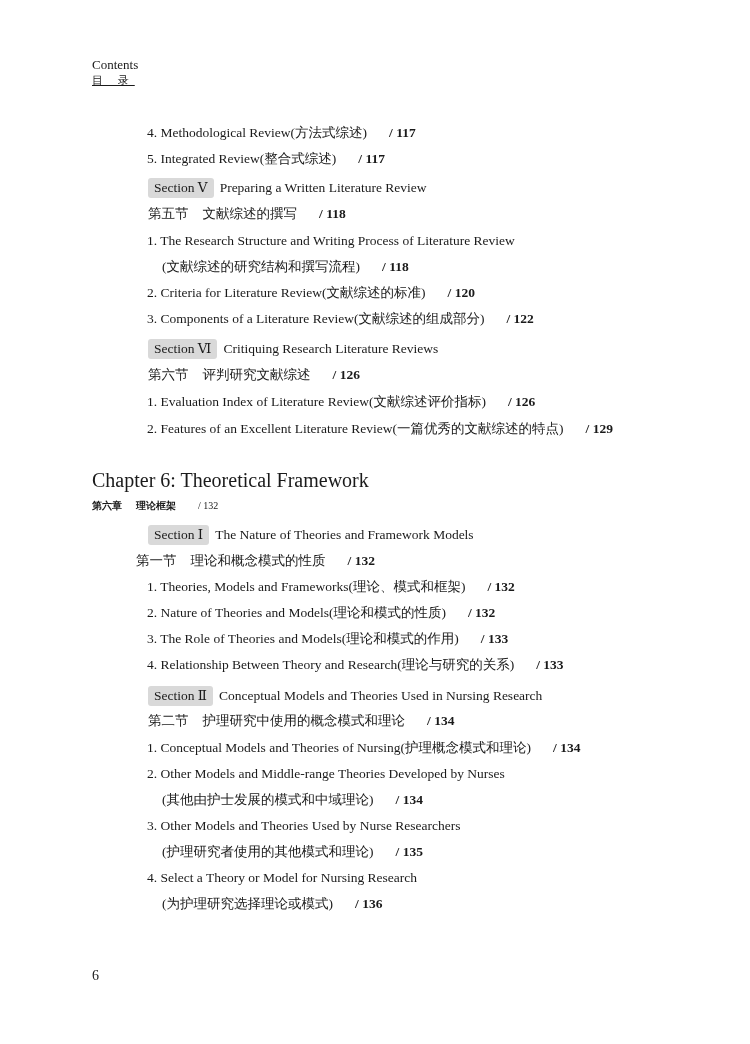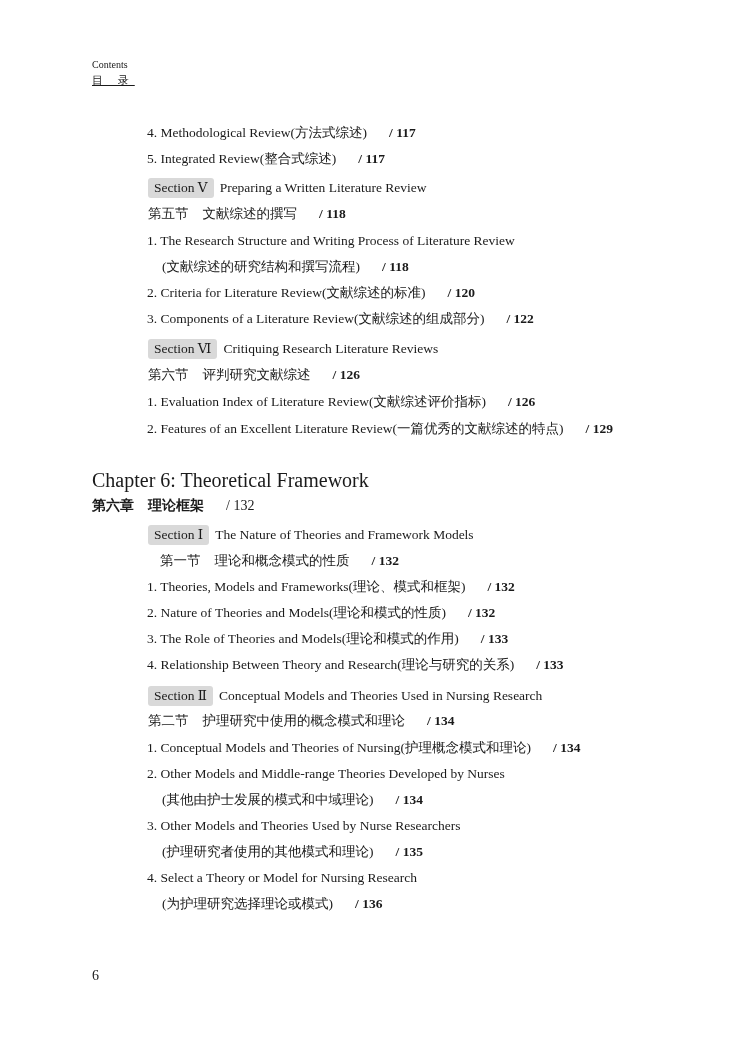--- a/index.html
+++ b/index.html
@@ -1,26 +1,26 @@
 <!DOCTYPE html>
 <html><head>
 <meta charset="utf-8">
 <style>
   html, body { margin:0; padding:0; background:#ffffff; }
   body { width:750px; height:1044px; position:relative; overflow:hidden;
          font-family:"Liberation Serif","DejaVu Serif",serif; color:#1a1a1a; }
   .running-head { position:absolute; left:92px; top:58px; }
-  .running-head .en { font-size:10px; line-height:14px; }
+  .running-head .en { font-size:13px; line-height:14px; }
   .running-head .zh { font-size:11px; line-height:16px; letter-spacing:6px;text-decoration:underline; }
   .line { position:absolute; white-space:nowrap; font-size:13.5px; line-height:18px; }
   .pg { margin-left:22px;font-weight:bold; }
   .sec-badge { display:inline-block; background:#d9d9d9; border-radius:3px;
                padding:1px 6px 1px 6px; margin-right:6px; font-size:13.5px; }
   .chapter { font-size:20px; }
-  .chapter-zh { font-size:14px; font-weight:bold; }
+  .chapter-zh { font-size:10px; font-weight:bold; }
   .sec-zh-label { margin-right:14px; }
   .footer-page { position:absolute; left:92px; top:968px; font-size:14px; }
 </style>
 </head>
 <body>
 
 <div class="running-head">
   <div class="en">Contents</div>
   <div class="zh">目 录</div>
 </div>
@@ -37,21 +37,21 @@
 
 <div class="line" style="left:148px;top:339px"><span class="sec-badge">Section Ⅵ</span><span>Critiquing Research Literature Reviews</span></div>
 <div class="line" style="left:148px;top:366px"><span class="sec-zh-label">第六节</span><span>评判研究文献综述</span><span class="pg">/ 126</span></div>
 <div class="line" style="left:147px;top:393px"><span>1. Evaluation Index of Literature Review(文献综述评价指标)</span><span class="pg">/ 126</span></div>
 <div class="line" style="left:147px;top:420px"><span>2. Features of an Excellent Literature Review(一篇优秀的文献综述的特点)</span><span class="pg">/ 129</span></div>
 
 <div class="line chapter" style="left:92px;top:471px">Chapter 6: Theoretical Framework</div>
 <div class="line chapter-zh" style="left:92px;top:497px"><span class="sec-zh-label">第六章</span><span>理论框架</span><span class="pg" style="font-weight:normal">/ 132</span></div>
 
 <div class="line" style="left:148px;top:525px"><span class="sec-badge">Section Ⅰ</span><span>The Nature of Theories and Framework Models</span></div>
-<div class="line" style="left:160px;top:552px"><span class="sec-zh-label">第一节</span><span>理论和概念模式的性质</span><span class="pg">/ 132</span></div>
+<div class="line" style="left:136px;top:552px"><span class="sec-zh-label">第一节</span><span>理论和概念模式的性质</span><span class="pg">/ 132</span></div>
 <div class="line" style="left:147px;top:578px"><span>1. Theories, Models and Frameworks(理论、模式和框架)</span><span class="pg">/ 132</span></div>
 <div class="line" style="left:147px;top:604px"><span>2. Nature of Theories and Models(理论和模式的性质)</span><span class="pg">/ 132</span></div>
 <div class="line" style="left:147px;top:630px"><span>3. The Role of Theories and Models(理论和模式的作用)</span><span class="pg">/ 133</span></div>
 <div class="line" style="left:147px;top:656px"><span>4. Relationship Between Theory and Research(理论与研究的关系)</span><span class="pg">/ 133</span></div>
 
 <div class="line" style="left:148px;top:686px"><span class="sec-badge">Section Ⅱ</span><span>Conceptual Models and Theories Used in Nursing Research</span></div>
 <div class="line" style="left:148px;top:712px"><span class="sec-zh-label">第二节</span><span>护理研究中使用的概念模式和理论</span><span class="pg">/ 134</span></div>
 <div class="line" style="left:147px;top:739px"><span>1. Conceptual Models and Theories of Nursing(护理概念模式和理论)</span><span class="pg">/ 134</span></div>
 <div class="line" style="left:147px;top:765px"><span>2. Other Models and Middle-range Theories Developed by Nurses</span></div>
 <div class="line" style="left:162px;top:791px"><span>(其他由护士发展的模式和中域理论)</span><span class="pg">/ 134</span></div>

